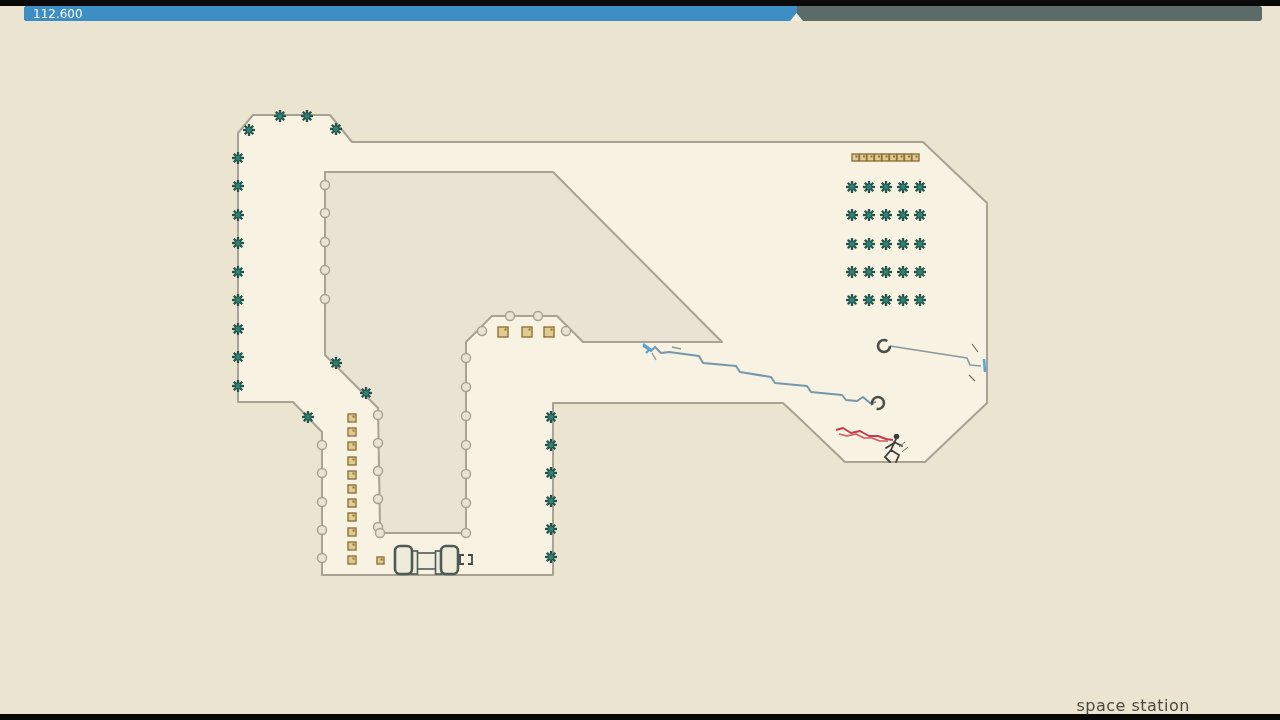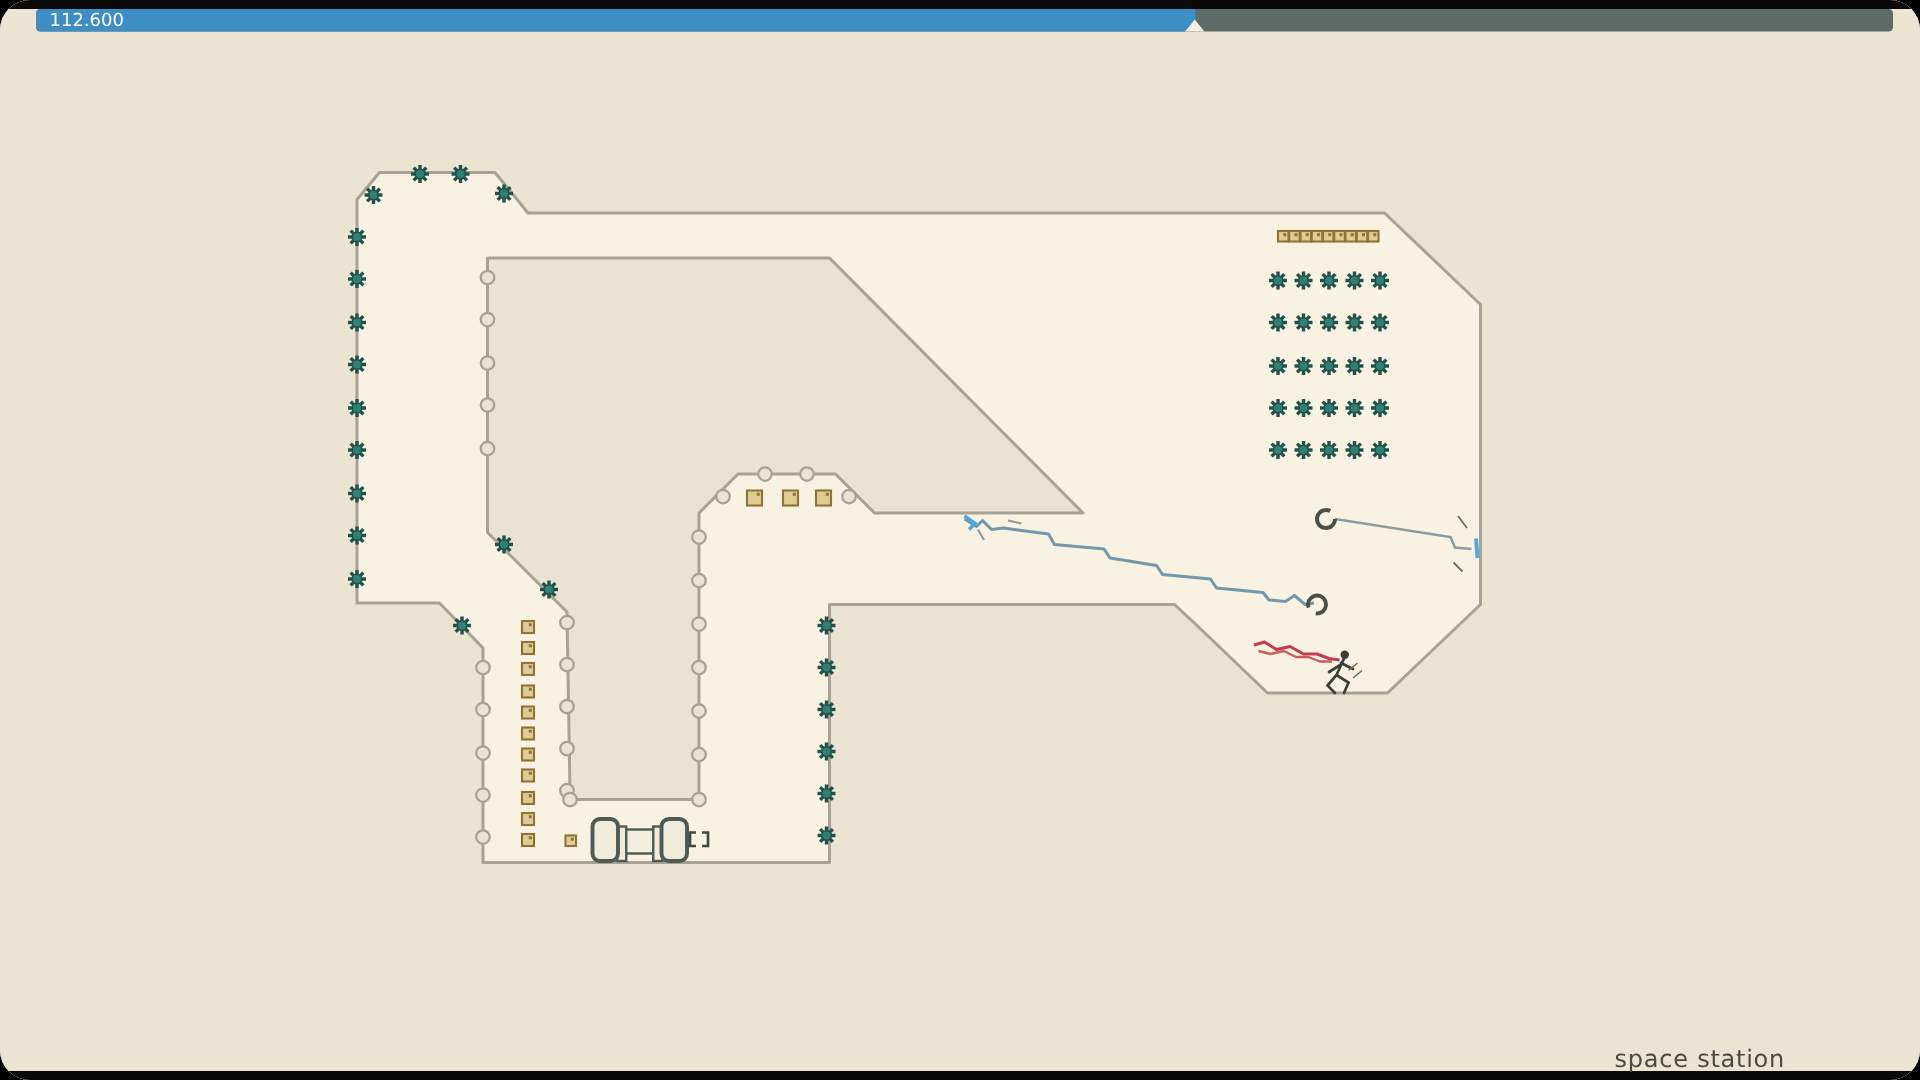--- a/index.html
+++ b/index.html
@@ -1,17 +1,17 @@
 <!DOCTYPE html>
 <html><head>
 <meta charset="utf-8">
 <style>
   html,body{margin:0;padding:0;background:#000;}
   .stage{position:relative;width:1280px;height:720px;background:#EAE4D1;overflow:hidden;
-         font-family:"DejaVu Sans",sans-serif;border-radius:20px;}
+         font-family:"DejaVu Sans",sans-serif;}
   svg text{font-family:"DejaVu Sans","Liberation Sans",sans-serif;}
   .lvl-outline{stroke:#A7A294;stroke-width:2;stroke-linejoin:round;}
 </style>
 </head>
 <body>
 
 <div class="stage">
 <svg width="1280" height="720" viewBox="0 0 1280 720">
 
   <rect x="0" y="0" width="1280" height="720" fill="#EAE4D1"></rect>

